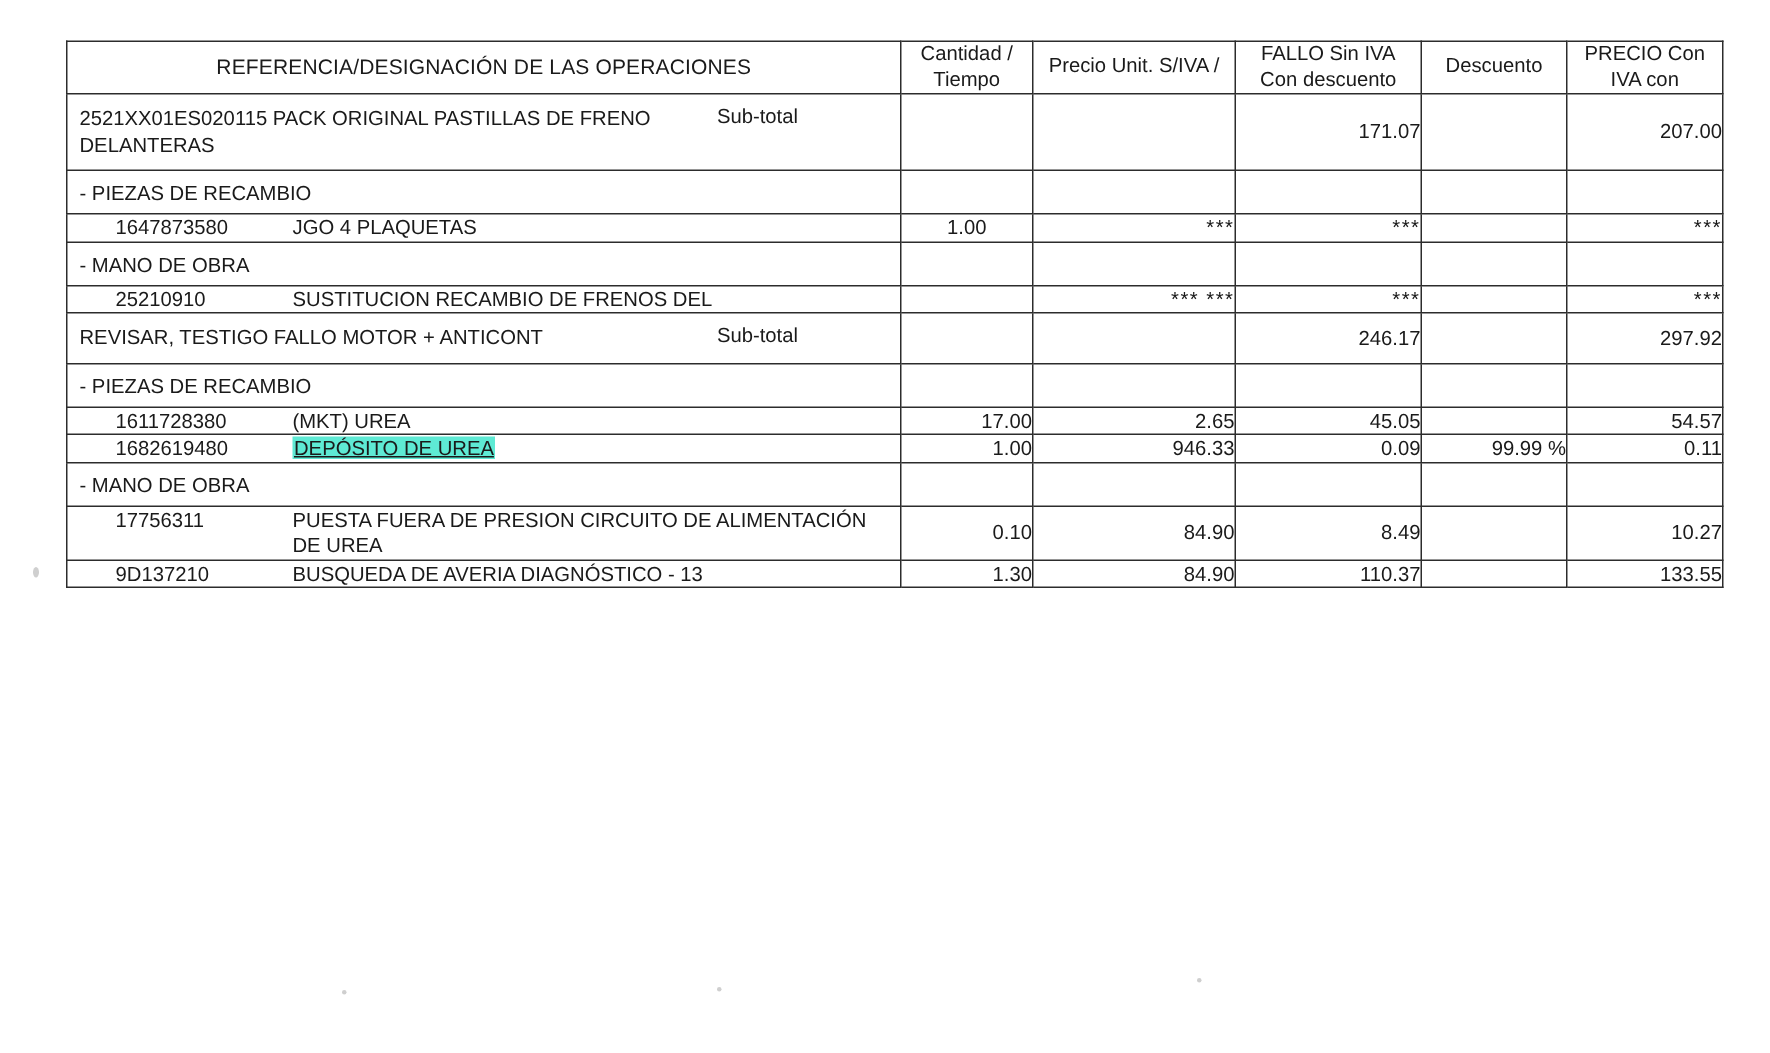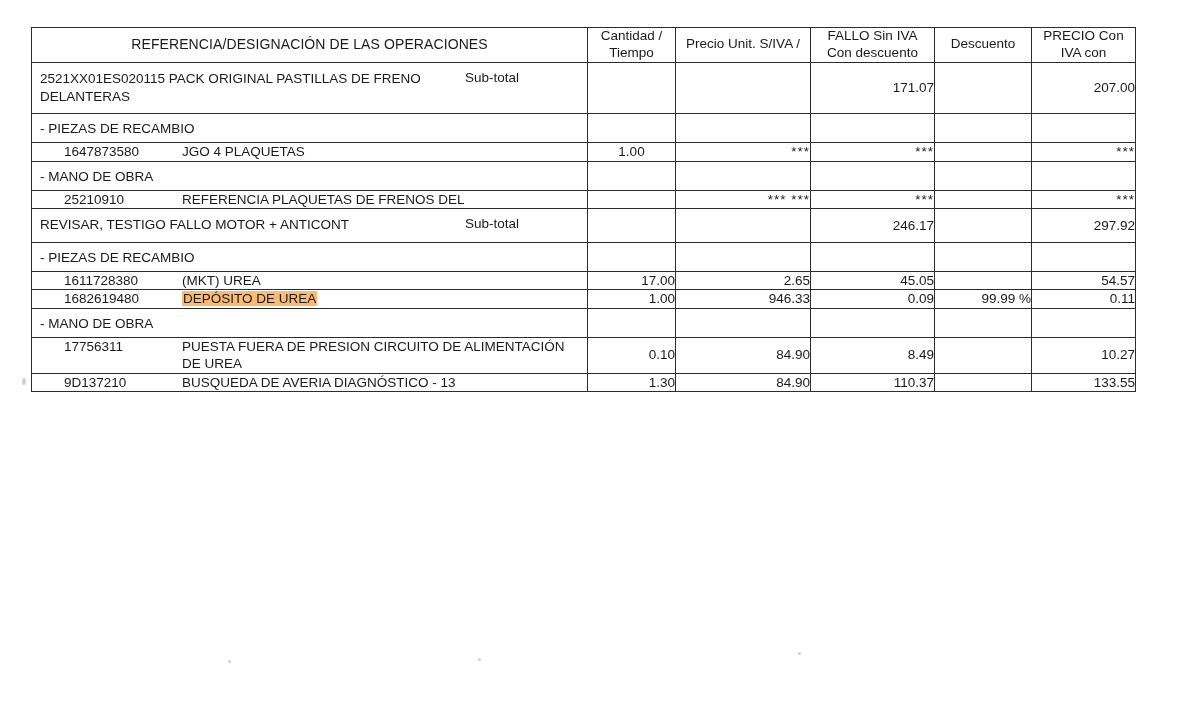--- a/index.html
+++ b/index.html
@@ -10,21 +10,21 @@
   body {
     width: 1180px;
     height: 702px;
     font-family: "Liberation Sans", sans-serif;
     color: #1a1a1a;
     position: relative;
     overflow: hidden;
   }
   #doc {
     position: absolute;
-    left: 31px;
+    left: 44px;
     top: 27px;
     width: 1104px;
   }
   table.invoice {
     border-collapse: collapse;
     width: 100%;
     table-layout: fixed;
     font-size: 13.5px;
   }
   table.invoice td, table.invoice th {
@@ -82,22 +82,23 @@
     align-items: flex-start;
   }
   .item .code {
     width: 150px;
     padding-left: 32px;
     box-sizing: border-box;
     flex: 0 0 150px;
   }
   .item .name { flex: 1 1 auto; line-height: 1.3; }
   .hl {
-    background: #fdba74;
+    background: #5eead4;
     padding: 0 1px;
+    text-decoration: underline;
   }
   .nb-top { border-top: none; }
   .nb-bot { border-bottom: none; }
 
   
   .speck {
     position: absolute;
     background: #cfcfcf;
     border-radius: 50%;
   }
@@ -179,21 +180,21 @@
         <td class="nb-bot"></td>
         <td class="nb-bot"></td>
         <td class="nb-bot"></td>
         <td class="nb-bot"></td>
       </tr>
 
       <tr>
         <td class="cell nb-top">
           <div class="item">
             <span class="code">25210910</span>
-            <span class="name">REFERENCIA PLAQUETAS DE FRENOS DEL</span>
+            <span class="name">SUSTITUCION RECAMBIO DE FRENOS DEL</span>
           </div>
         </td>
         <td class="num nb-top"></td>
         <td class="stars nb-top">*** ***</td>
         <td class="stars nb-top">***</td>
         <td class="num nb-top"></td>
         <td class="stars nb-top">***</td>
       </tr>
 
       <tr class="subtotal-row">

